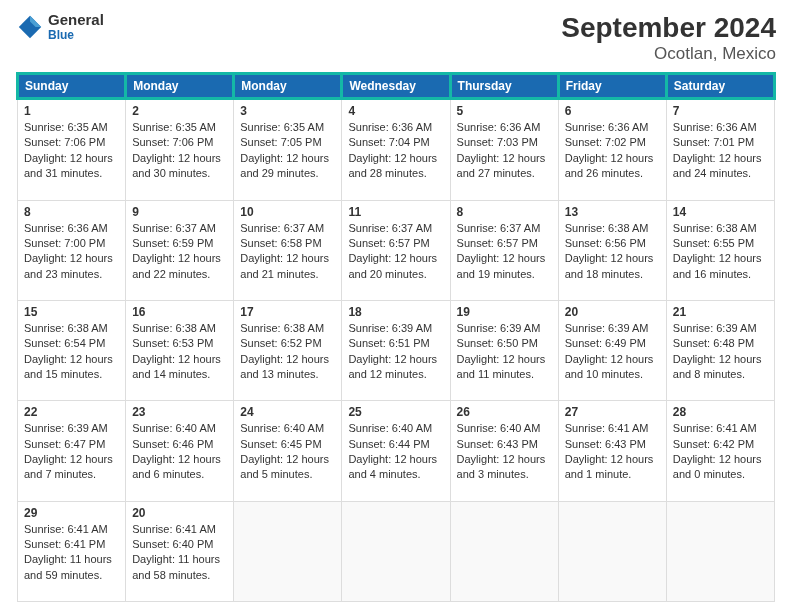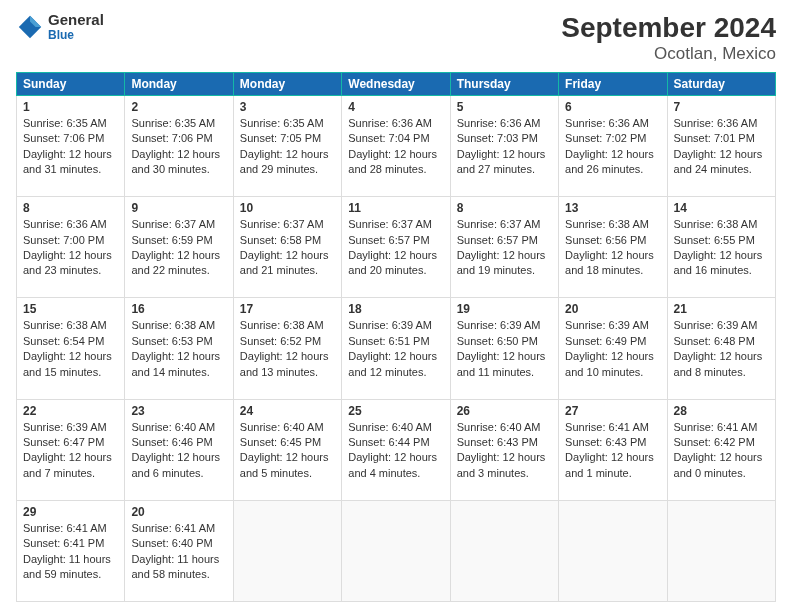--- a/index.html
+++ b/index.html
@@ -67,21 +67,21 @@
     }
     .calendar thead tr {
       background-color: #1a6ab1;
     }
     .calendar thead th {
       color: #fff;
       font-size: 12px;
       font-weight: bold;
       padding: 4px 6px;
       text-align: left;
-      border: 1px solid #14b8a6;
+      border: 3px solid #14b8a6;
     }
     .calendar tbody tr {
       border-bottom: 1px solid #ccc;
     }
     .calendar tbody td {
       vertical-align: top;
       padding: 4px 6px;
       border: 1px solid #ddd;
       font-size: 9.5px;
       color: #333;

